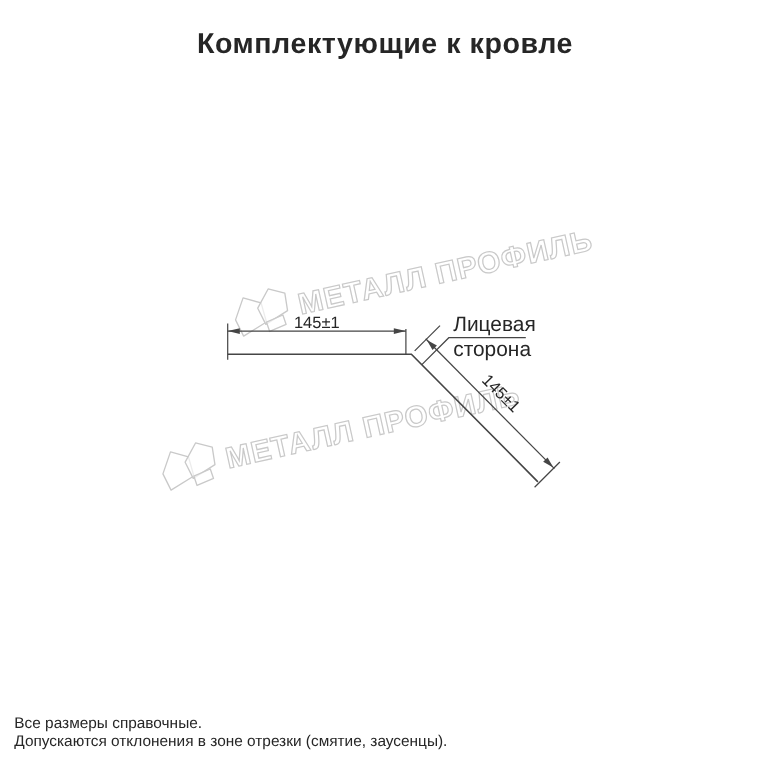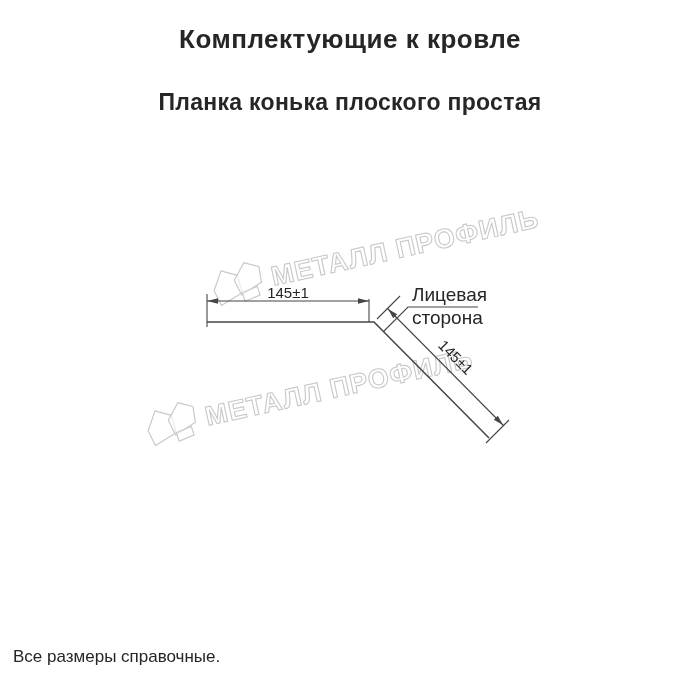--- a/index.html
+++ b/index.html
@@ -74,34 +74,33 @@
     letter-spacing: 1px;
     fill: #ffffff;
     fill-opacity: 0.55;
     stroke: var(--watermark, #c9c9c9);
     stroke-width: 1.1;
   }
   .notes {
     position: absolute;
     left: 13px;
     top: 649px;
-    font-size: 17px;
+    font-size: 14px;
     line-height: 16px;
     color: var(--text, #262626);
   }
 </style>
 </head>
 <body>
 
 <div class="canvas">
 
   <div class="title">Комплектующие к кровле</div>
 
   <div class="subtitle">
-    <div>Планка конька плоского простая</div>
   </div>
 
   <svg class="diagram" width="700" height="700" viewBox="0 0 700 700" xmlns="http://www.w3.org/2000/svg">
 
     <g transform="translate(206,268) rotate(-12.5)">
       <g>
         <path class="wm-shape" d="M3,24 L14,6 L29,14 L30,32 L7,40 Z"></path>
         <path class="wm-shape" d="M25,18 L38,3 L52,10 L51,26 L29,34 Z"></path>
         <path class="wm-shape" d="M30,32 L46,29 L47,38 L31,41 Z"></path>
       </g>
@@ -134,15 +133,16 @@
     <polygon class="arrow" points="503,425 497.8,415.8 493.8,419.8"></polygon>
     <text class="dim" transform="translate(452,361) rotate(45)" text-anchor="middle">145±1</text>
 
     <path class="thin" d="M383.5,331.5 L408,307 H478"></path>
     <text class="lbl" x="412" y="301">Лицевая</text>
     <text class="lbl" x="412" y="324">сторона</text>
   </svg>
 
   <div class="notes">
     <div>Все размеры справочные.</div>
+    <div>Допускаются отклонения в зоне отрезки (смятие, заусенцы).</div>
   </div>
 
 </div>
 
 </body></html>

